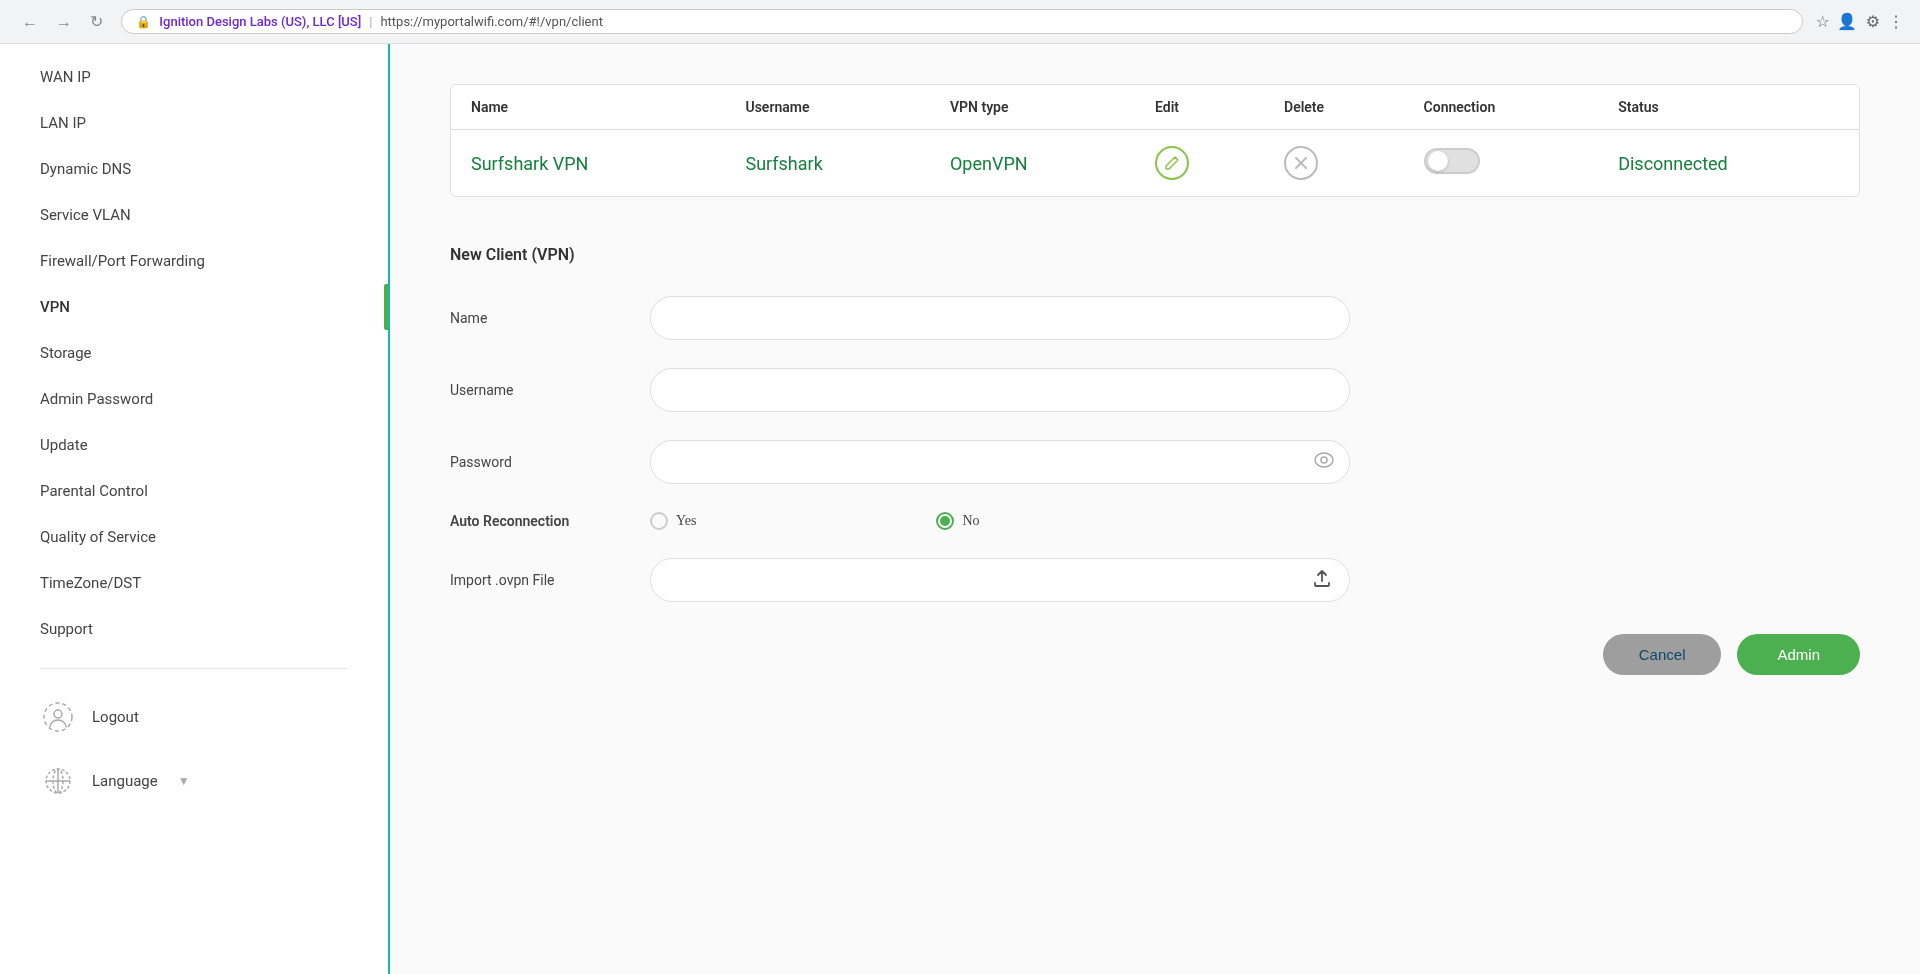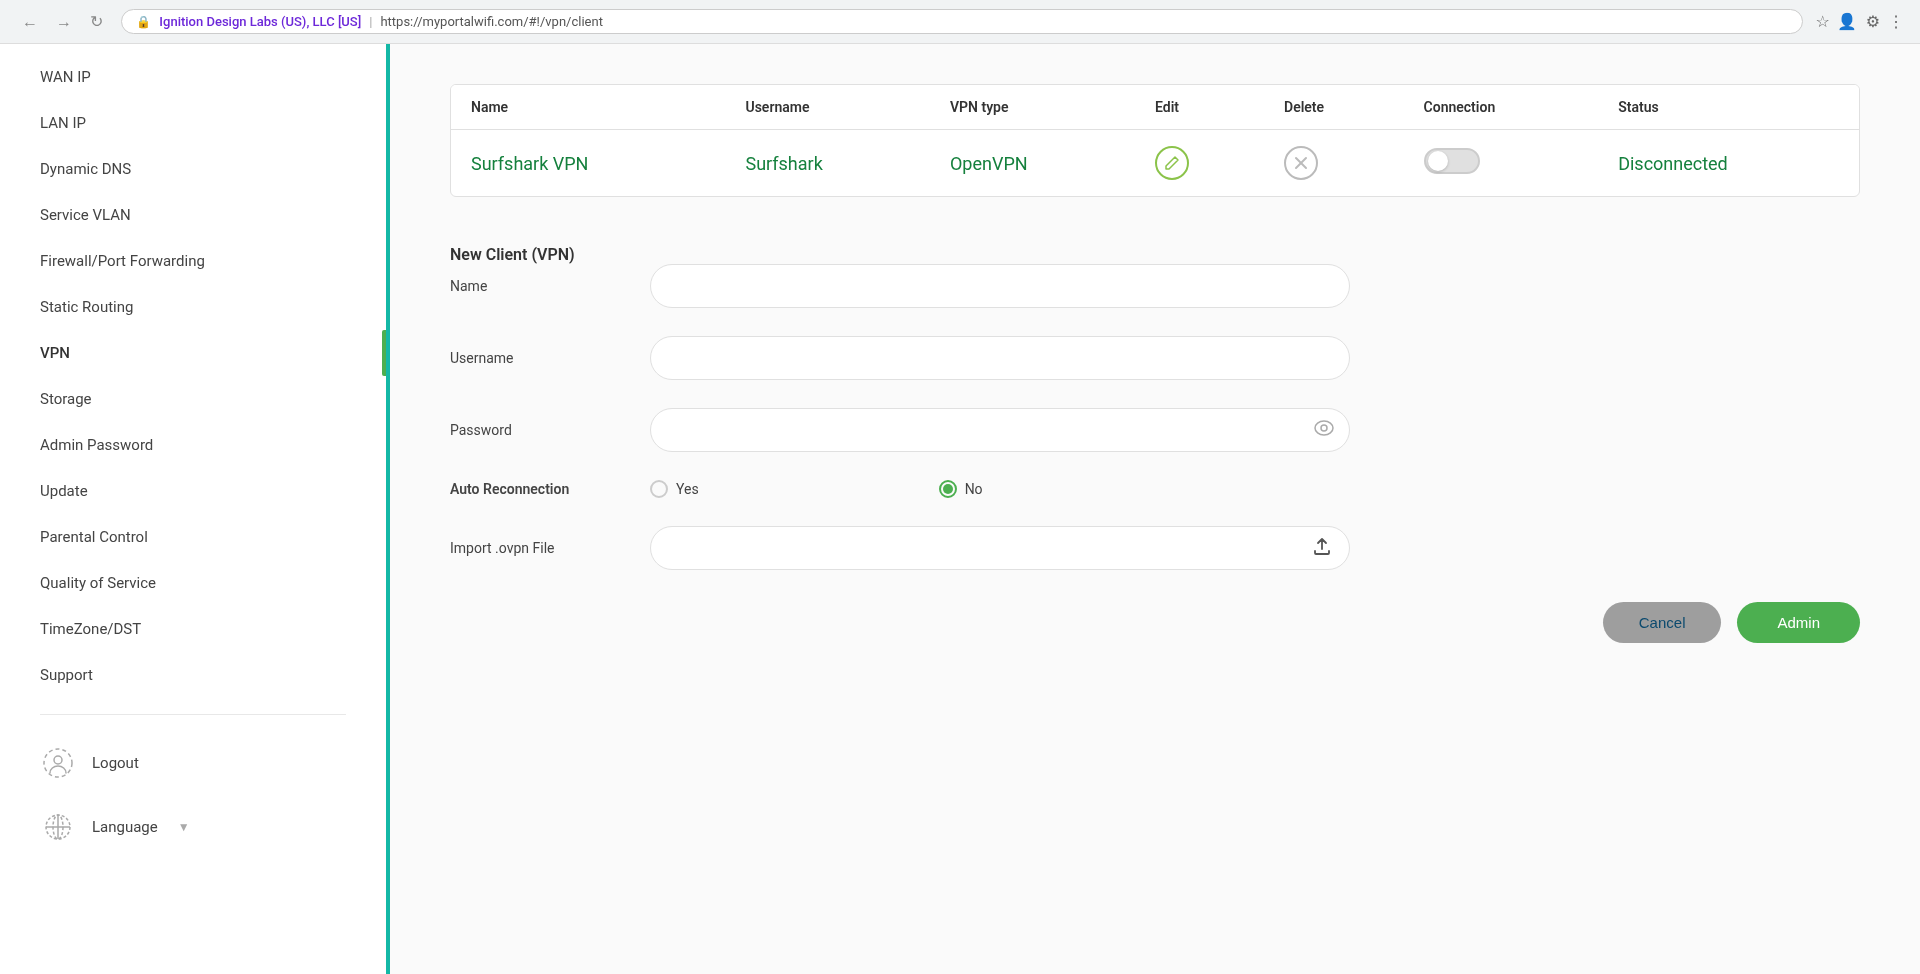--- a/index.html
+++ b/index.html
@@ -72,21 +72,21 @@
       display: flex;
       height: calc(100vh - 44px);
       background: #fff;
     }
 
     
     .sidebar {
       width: 390px;
       min-width: 390px;
       background: #fff;
-      border-right: 4px solid #14b8a6;
+      border-right: 2px solid #14b8a6;
       overflow-y: auto;
       padding: 10px 0;
     }
     .sidebar-item {
       padding: 14px 40px;
       cursor: pointer;
       color: #444;
       font-size: 15px;
       position: relative;
       transition: background 0.15s;
@@ -213,20 +213,21 @@
       left: 2px;
       box-shadow: 0 1px 3px rgba(0,0,0,0.2);
       transition: left 0.2s;
     }
 
     
     .form-section-title {
       font-size: 16px;
       font-weight: 600;
       color: #333;
+      margin-bottom: 32px;
     }
 
     .form-row {
       display: flex;
       align-items: center;
       margin-bottom: 28px;
     }
     .form-label {
       width: 200px;
       min-width: 200px;
@@ -293,20 +294,21 @@
     .radio-circle.checked::after {
       content: '';
       width: 10px;
       height: 10px;
       border-radius: 50%;
       background: #4caf50;
     }
     .radio-label {
       font-size: 14px;
       color: #444;
+      font-family: Liberation Serif, serif;
     }
 
     
     .file-upload-wrapper {
       flex: 1;
       max-width: 700px;
       position: relative;
     }
     .file-upload-input {
       width: 100%;
@@ -387,23 +389,20 @@
     </div>
     <div class="sidebar-item">
       <span>Dynamic DNS</span>
     </div>
     <div class="sidebar-item">
       <span>Service VLAN</span>
     </div>
     <div class="sidebar-item">
       <span>Firewall/Port Forwarding</span>
     </div>
-    <div class="sidebar-item">
-      <span>Static Routing</span>
-    </div>
     <div class="sidebar-item active">
       <span>VPN</span>
     </div>
     <div class="sidebar-item">
       <span>Storage</span>
     </div>
     <div class="sidebar-item">
       <span>Admin Password</span>
     </div>
     <div class="sidebar-item">

